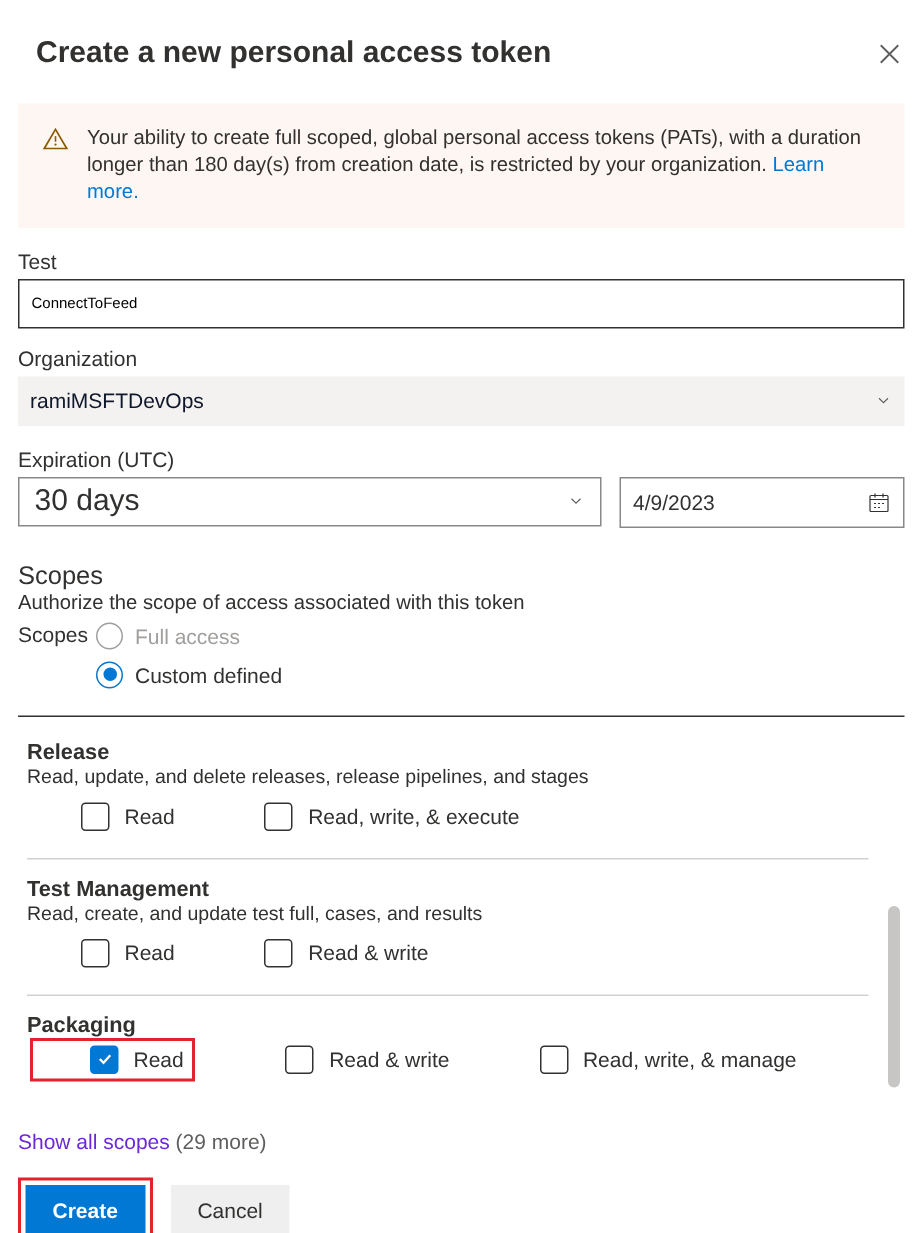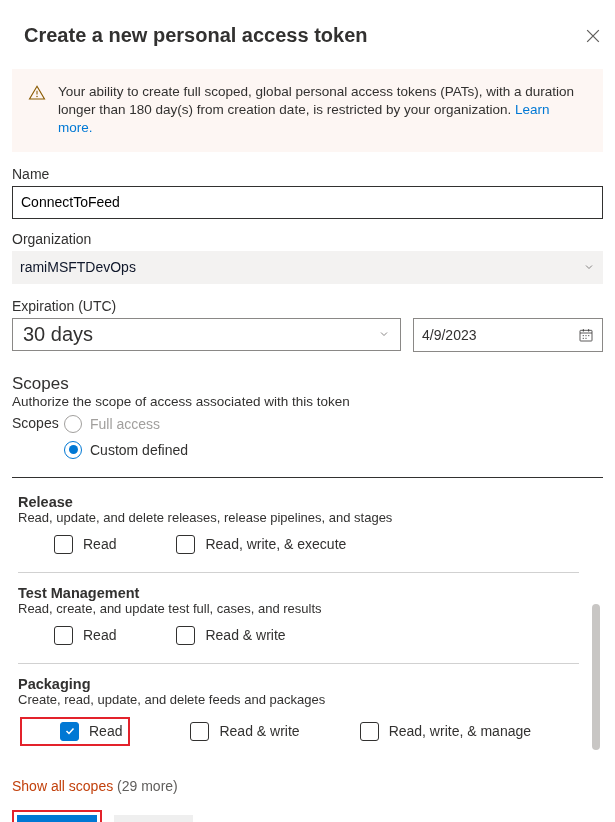--- a/index.html
+++ b/index.html
@@ -4,21 +4,21 @@
 <style>
   * { box-sizing: border-box; font-family: "Segoe UI", Arial, sans-serif; }
   body { margin: 0; padding: 12px 12px 12px 12px; width: 615px; color: #323130; background:#fff; }
   .header-row { display:flex; justify-content:space-between; align-items:center; margin-bottom:6px; }
   .dialog-title { font-size:20px; font-weight:600; margin:12px; }
   .close-x { width:20px; height:20px; stroke:#605e5c; cursor:pointer; }
   .banner { display:flex; align-items:flex-start; gap:12px; background:#FDF6F3; padding:14px 16px; margin:10px 0 14px 0; font-size:13.5px; line-height:1.35; }
   .banner svg { flex:0 0 18px; margin-top:1px; }
   .banner a { color:#0078d4; text-decoration:none; }
   .field-label { font-size:14px; margin-bottom:4px; margin-top:4px; }
-  .field-input { width:100%; height:33px; border:1px solid #323130; padding:4px 8px; font-size:14px; }
+  .field-input { width:100%; height:33px; border:1px solid #323130; padding:4px 8px; font-size:10px; }
   .field-readonly { width:100%; height:33px; background:#f3f2f1; color:#0f172a; font-size:14px; display:flex; align-items:center; justify-content:space-between; padding:0 8px; border:none; }
   .chev { width:12px; height:12px; stroke:#605e5c; fill:none; stroke-width:1.5; }
   .exp-row { display:flex; gap:12px; }
   .select-box { flex:1; height:33px; border:1px solid #8a8886; display:flex; align-items:center; justify-content:space-between; padding:0 10px; font-size:20px; cursor:pointer;gap:32px; }
   .date-box { width:190px; height:33px; border:1px solid #8a8886; display:flex; align-items:center; justify-content:space-between; padding:16px 8px; font-size:14px; cursor:pointer; }
   .cal-icon { width:16px; height:16px; fill:none; stroke:#323130; stroke-width:1.2; }
   .section-title { font-size:17px; margin-top:22px; margin-bottom:0; }
   .section-sub { font-size:13.5px; color:#323130; margin-bottom:6px; }
   .scopes-radio-row { display:flex; align-items:center; gap:8px; font-size:14px; margin-left:0; }
   .scopes-radio-row.first { color:#a19f9d; }
@@ -33,21 +33,21 @@
   .scope-name { font-weight:600; font-size:14.5px; }
   .scope-desc { font-size:13px; color:#323130; margin-bottom:10px; }
   .chk-row { display:flex; flex-wrap:wrap; gap:28px; align-items:center; padding-left:4px; }
   .chk { display:flex; align-items:center; gap:10px; font-size:14px; cursor:pointer;padding-left:32px; }
   .chk-box { width:19px; height:19px; border:1px solid #323130; border-radius:3px; display:inline-flex; align-items:center; justify-content:center; background:#fff; }
   .chk-box.checked { background:#0078d4; border-color:#0078d4; }
   .chk-box.checked svg { stroke:#fff; }
   .divider { height:1px; background:#d1d1d1; margin:2px 6px; }
   .highlight { border:2px solid #e3222b; padding:3px 6px; margin-left:-2px; }
   .link-row { font-size:14px; margin-top:16px; }
-  .link-row a { color:#c2410c; text-decoration:none; }
+  .link-row a { color:#6d28d9; text-decoration:none; }
   .link-row span { color:#605e5c; }
   .btn-row { display:flex; gap:12px; margin-top:16px; align-items:center; }
   .btn { height:34px; padding:0 18px; font-size:14px; border:none; cursor:pointer; display:inline-flex; align-items:center; }
   .btn-primary { background:#0078d4; color:#fff; font-weight:600; }
   .btn-secondary { background:#efefef; color:#323130; }
   .btn-primary-wrap { border:2px solid #e3222b; padding:3px; }
   .scopes-inline-label { font-size:14px; display:inline-block; width:52px; }
 </style>
 </head>
 <body>
@@ -65,21 +65,21 @@
   <svg viewBox="0 0 24 24" width="18" height="18">
       <path d="M12 3 L22 20 H2 Z" fill="none" stroke="#8a5a00" stroke-width="1.5"></path>
       <circle cx="12" cy="16.5" r="1" fill="#8a5a00"></circle>
       <rect x="11.3" y="9" width="1.4" height="5" fill="#8a5a00"></rect>
     </svg>
   <div>
     <span>Your ability to create full scoped, global personal access tokens (PATs), with a duration longer than 180 day(s) from creation date, is restricted by your organization. </span><a href="#">Learn more.</a>
   </div>
 </div>
 
-<div class="field-label">Name</div>
+<div class="field-label">Test</div>
 <input class="field-input" value="ConnectToFeed" style="">
 
 <div class="field-label" style="margin-top:12px">Organization</div>
 <div class="field-readonly">
   <span>ramiMSFTDevOps</span>
   <svg class="chev" viewBox="0 0 24 24">
       <path d="M6 9 L12 15 L18 9"></path>
     </svg>
 </div>
 
@@ -153,21 +153,20 @@
           <span class="chk-box"></span>
           <span>Read &amp; write</span>
         </label>
     </div>
   </div>
 
   <div class="divider"></div>
 
   <div class="scope-group">
     <div class="scope-name">Packaging</div>
-    <div class="scope-desc">Create, read, update, and delete feeds and packages</div>
     <div class="chk-row">
       <span class="highlight">
         <label class="chk">
           <span class="chk-box checked">
               <svg width="12" height="12" viewBox="0 0 24 24" fill="none" stroke-width="3">
                 <path d="M5 12 L10 17 L19 7"></path>
               </svg>
             </span>
           <span>Read</span>
         </label>

